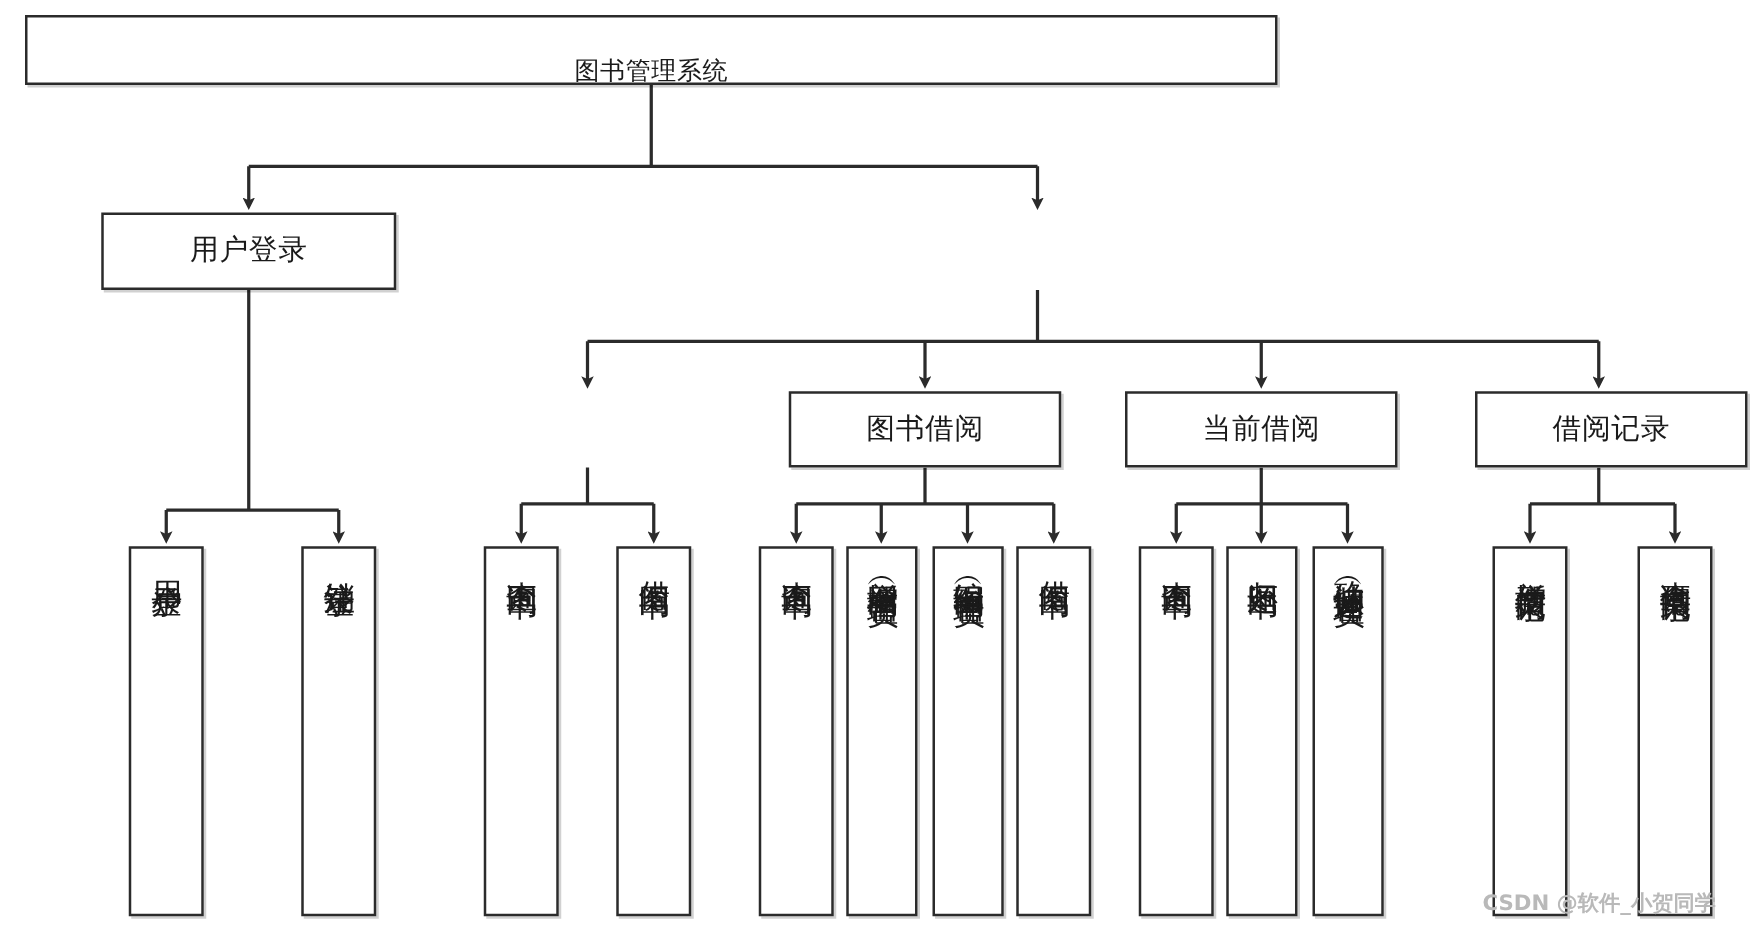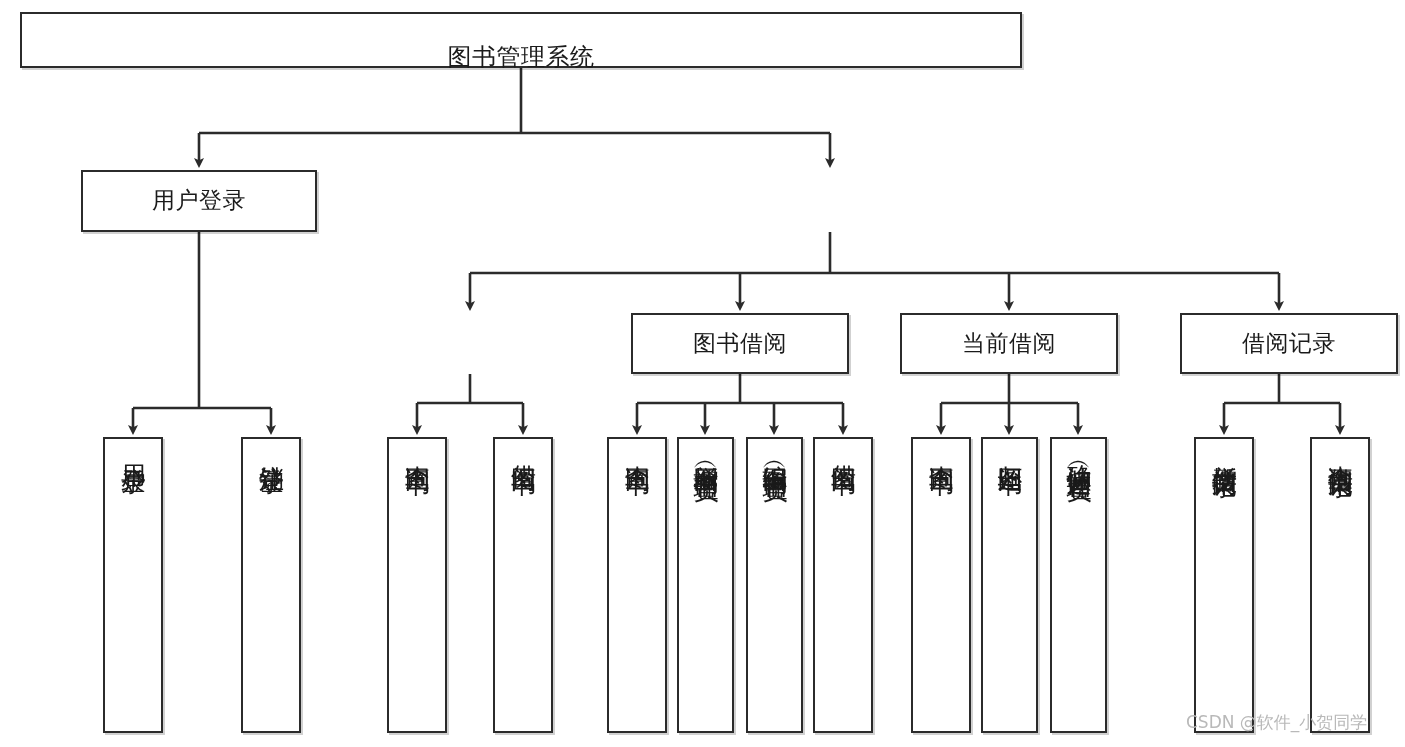--- a/index.html
+++ b/index.html
@@ -41,21 +41,21 @@
   .node .label {
     text-align: center;
     line-height: 1.18;
     letter-spacing: 0.5px;
   }
   
   .node.h .label {
     writing-mode: horizontal-tb;
     font-size: 23px;
   }
-  .node.root .label { font-size: 24px; margin-top: 34px; }
+  .node.root .label { font-size: 20px; margin-top: 34px; }
   
   .node.v {
     align-items: flex-start;
     padding-top: 6px;
   }
   .node.v .label {
     writing-mode: vertical-rl;
     text-orientation: upright;
     font-size: 25px;
     line-height: 1.12;
@@ -65,20 +65,21 @@
   }
   .watermark {
     position: absolute;
     left: 1186px;
     top: 711px;
     font-size: 17px;
     color: #b9b9b9;
     white-space: nowrap;
     z-index: 5;
     font-family: "DejaVu Sans", "Liberation Sans", sans-serif;
+    font-weight: bold;
   }
 </style>
 </head>
 <body>
 
 <div id="canvas">
 
   <svg class="edges" viewBox="0 0 1405 747" xmlns="http://www.w3.org/2000/svg">
     <defs>
       <marker id="arrow" markerWidth="10" markerHeight="10" refX="5" refY="5" orient="auto" markerUnits="userSpaceOnUse">

